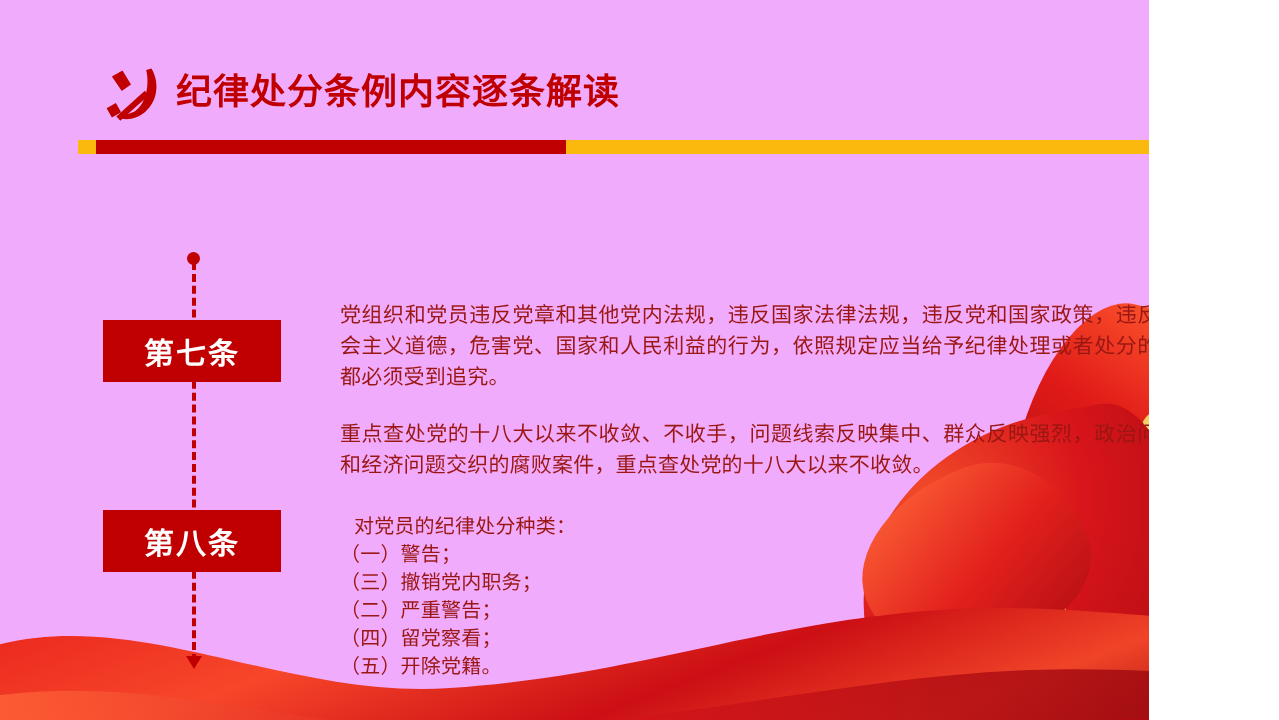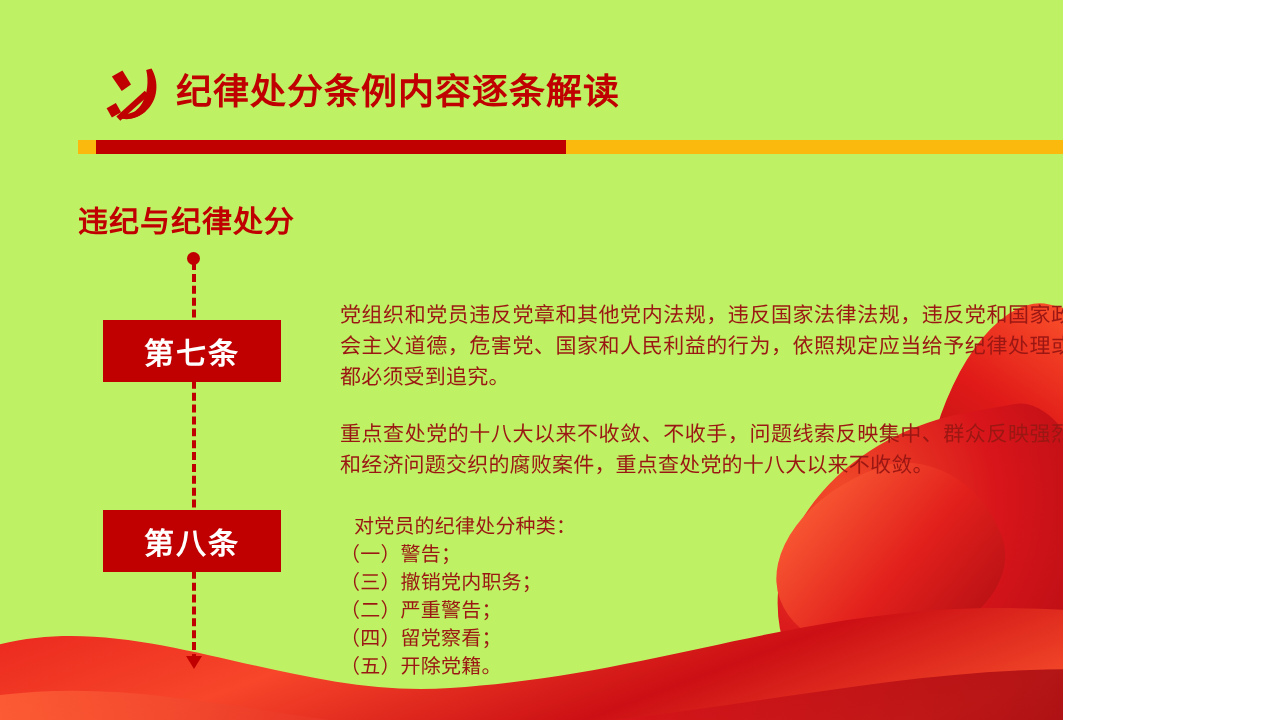--- a/index.html
+++ b/index.html
@@ -7,24 +7,24 @@
     margin: 0;
     padding: 0;
     background: #ffffff;
   }
   body {
     font-family: "Liberation Sans", "DejaVu Sans", sans-serif;
   }
 
   .slide {
     position: relative;
-    width: 1063px;
+    width: 1149px;
     height: 720px;
     overflow: hidden;
-    background: #bef264;
+    background: #f0abfc;
   }
 
   
   .art-layer {
     position: absolute;
     inset: 0;
     pointer-events: none;
     overflow: hidden;
   }
 
@@ -383,21 +383,20 @@
     <div class="slide-title">纪律处分条例内容逐条解读</div>
 
     <div class="divider">
       <div class="seg-gold-start"></div>
       <div class="seg-red-main"></div>
       <div class="seg-gold-main"></div>
       <div class="seg-red-end"></div>
     </div>
   </div>
 
-  <div class="section-heading">违纪与纪律处分</div>
 
   <div class="timeline">
     <div class="spine-dot"></div>
     <div class="spine"></div>
     <div class="spine-arrow"></div>
 
     <div class="badge b1">第七条</div>
 
     <div class="badge b2">第八条</div>
   </div>

